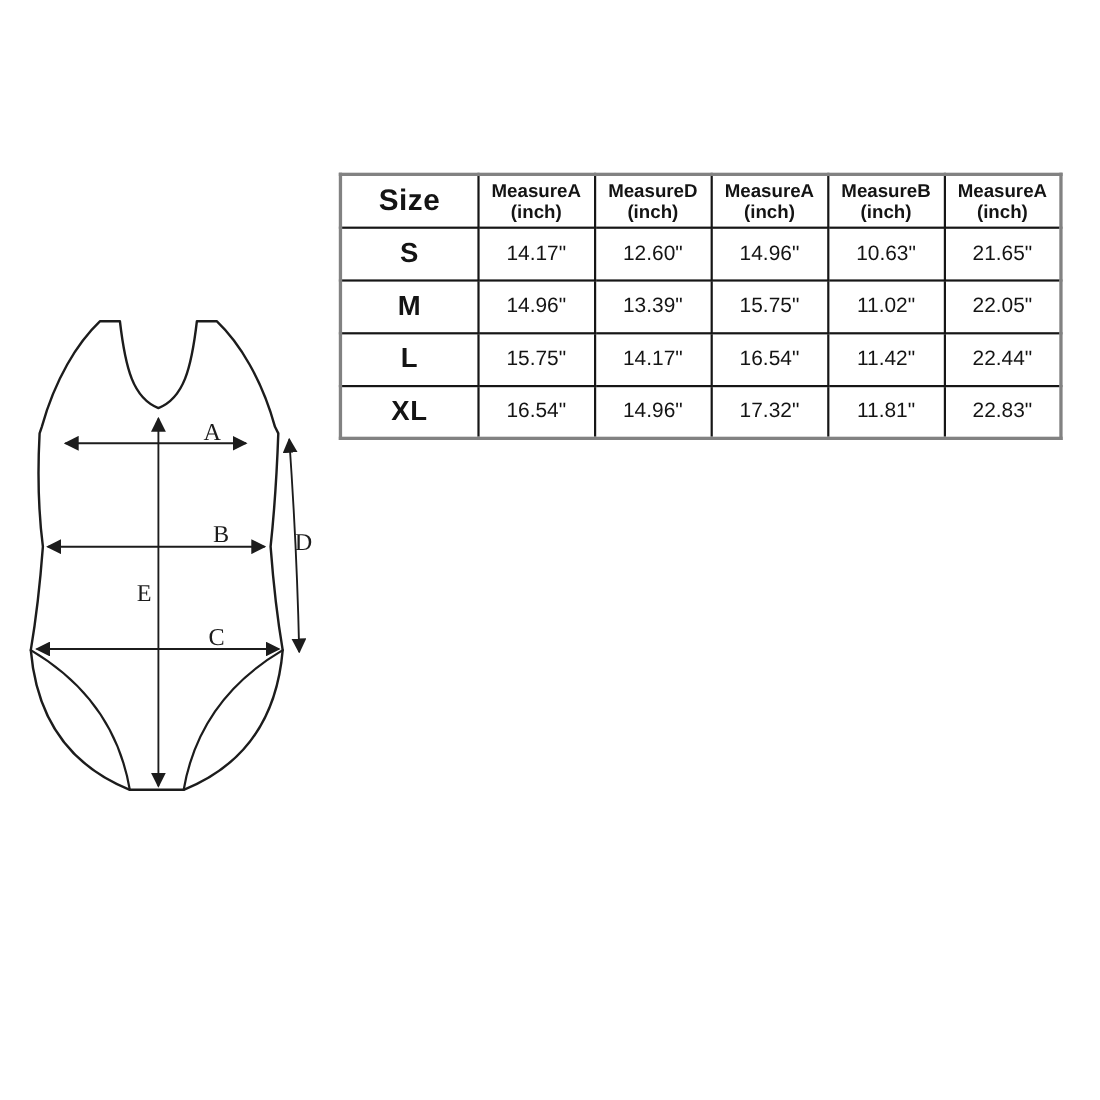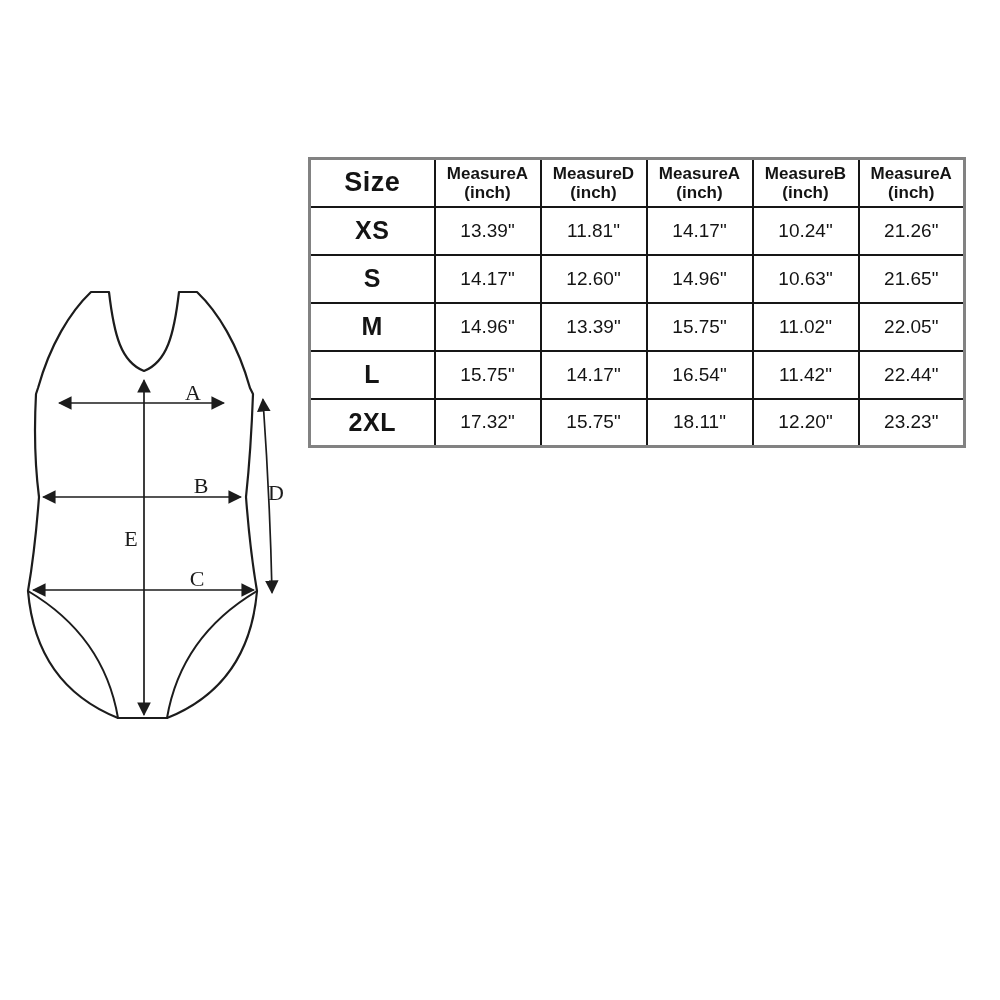--- a/index.html
+++ b/index.html
@@ -100,28 +100,20 @@
           <div>(inch)</div>
         </th>
         <th class="head-measure">
           <div>MeasureA</div>
           <div>(inch)</div>
         </th>
       </tr>
     </thead>
     <tbody>
         <tr>
-          <td class="size-cell">XS</td>
-          <td class="value-cell">13.39"</td>
-          <td class="value-cell">11.81"</td>
-          <td class="value-cell">14.17"</td>
-          <td class="value-cell">10.24"</td>
-          <td class="value-cell">21.26"</td>
-        </tr>
-        <tr>
           <td class="size-cell">S</td>
           <td class="value-cell">14.17"</td>
           <td class="value-cell">12.60"</td>
           <td class="value-cell">14.96"</td>
           <td class="value-cell">10.63"</td>
           <td class="value-cell">21.65"</td>
         </tr>
         <tr>
           <td class="size-cell">M</td>
           <td class="value-cell">14.96"</td>
@@ -132,23 +124,23 @@
         </tr>
         <tr>
           <td class="size-cell">L</td>
           <td class="value-cell">15.75"</td>
           <td class="value-cell">14.17"</td>
           <td class="value-cell">16.54"</td>
           <td class="value-cell">11.42"</td>
           <td class="value-cell">22.44"</td>
         </tr>
         <tr>
-          <td class="size-cell">2XL</td>
+          <td class="size-cell">XL</td>
+          <td class="value-cell">16.54"</td>
+          <td class="value-cell">14.96"</td>
           <td class="value-cell">17.32"</td>
-          <td class="value-cell">15.75"</td>
-          <td class="value-cell">18.11"</td>
-          <td class="value-cell">12.20"</td>
-          <td class="value-cell">23.23"</td>
+          <td class="value-cell">11.81"</td>
+          <td class="value-cell">22.83"</td>
         </tr>
       </tbody>
   </table>
 
 </div>
 
 </body></html>

